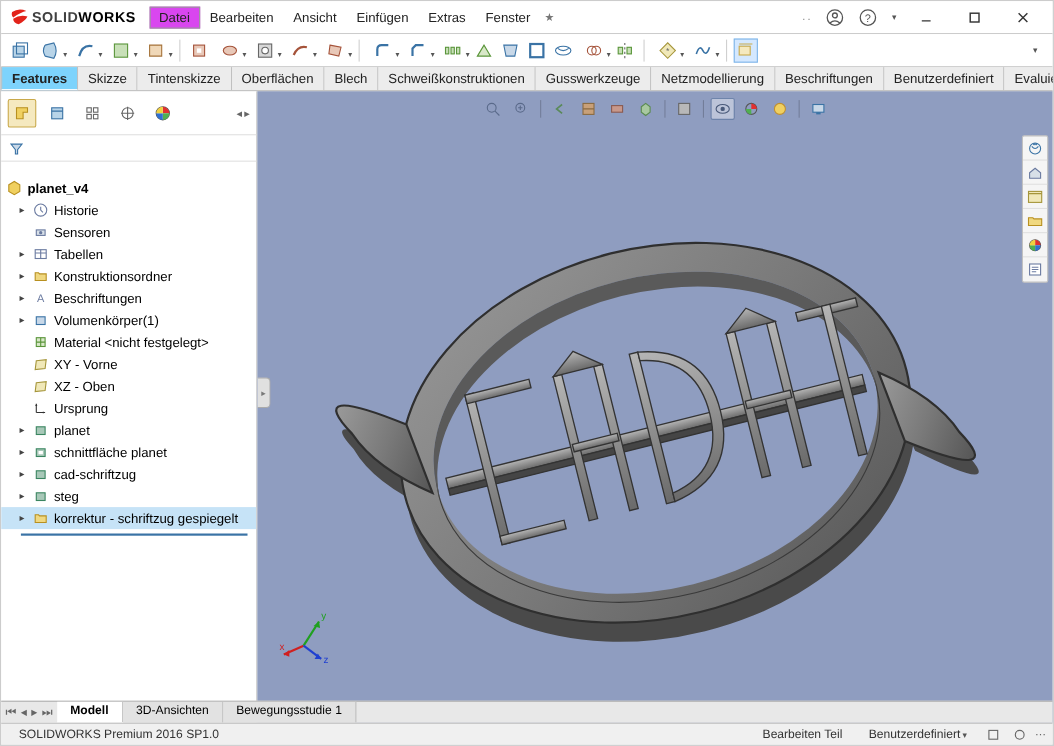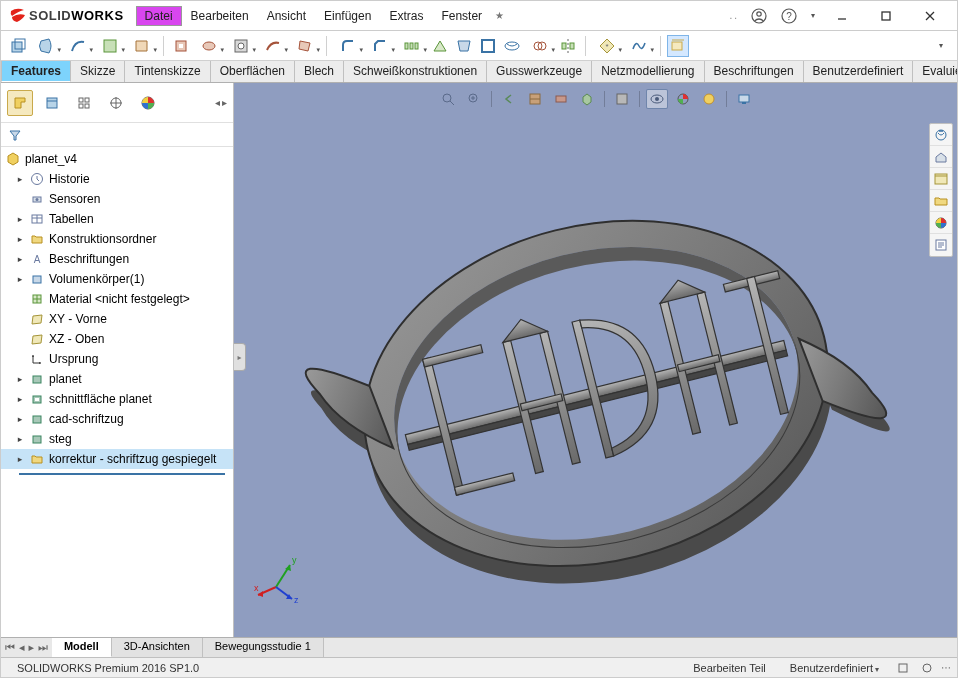--- a/index.html
+++ b/index.html
@@ -39,21 +39,21 @@
 .left-panel { width: 233px; background: #fff; border-right: 1px solid #c0c0c0; display: flex; flex-direction: column; }
 .panel-tabs { height: 40px; display: flex; align-items: center; padding: 4px 6px; gap: 6px; border-bottom: 1px solid #e0e0e0; }
 .ptab { width: 26px; height: 26px; display: flex; align-items: center; justify-content: center; border: 1px solid transparent; border-radius: 2px; }
 .ptab.active { background: #f5e9bf; border: 1px solid #c9a94b; }
 .ptab-nav { margin-left: auto; display: flex; align-items: center; gap: 2px; font-size: 10px; color: #666; }
 .filter-row { height: 24px; padding: 2px 6px; display: flex; align-items: center; border-bottom: 1px solid #e0e0e0; }
 
 
 .tree { flex: 1; overflow: auto; font-size: 12px; padding: 2px 0; }
 .tree-row { display: flex; align-items: center; height: 20px; padding: 0 4px; gap: 4px; cursor: default; white-space: nowrap; }
-.tree-row.root { font-weight: 400; }
+.tree-row.root { font-weight: 700; margin-top: 12px; }
 .tree-row.highlight { background: #c6e3f7; }
 .exp { width: 10px; font-size: 9px; color: #444; text-align: center; }
 .exp.empty { visibility: hidden; }
 .ticon-s { width: 16px; height: 16px; display: flex; align-items: center; justify-content: center; flex-shrink: 0; }
 .indent1 { padding-left: 14px; }
 
 
 .viewport { flex: 1; position: relative; background: #8f9dc0; overflow: hidden; }
 .view-splitter { position: absolute; left: 0; top: 260px; width: 12px; height: 28px; background: #e0e0e0; border: 1px solid #aaa; border-left: none; border-radius: 0 4px 4px 0; display: flex; align-items: center; justify-content: center; font-size: 8px; color: #777; }
 

